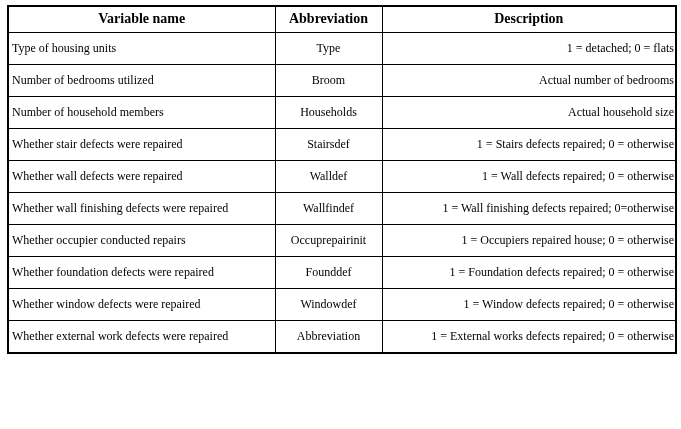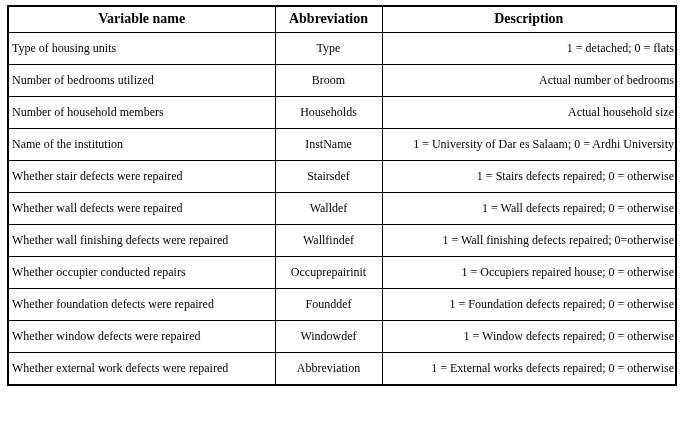--- a/index.html
+++ b/index.html
@@ -86,25 +86,20 @@
           <td class="col-variable">Number of bedrooms utilized</td>
           <td class="col-abbrev">Broom</td>
           <td class="col-desc">Actual number of bedrooms</td>
         </tr>
         <tr>
           <td class="col-variable">Number of household members</td>
           <td class="col-abbrev">Households</td>
           <td class="col-desc">Actual household size</td>
         </tr>
         <tr>
-          <td class="col-variable">Name of the institution</td>
-          <td class="col-abbrev">InstName</td>
-          <td class="col-desc">1 = University of Dar es Salaam; 0 = Ardhi University</td>
-        </tr>
-        <tr>
           <td class="col-variable">Whether stair defects were repaired</td>
           <td class="col-abbrev">Stairsdef</td>
           <td class="col-desc">1 = Stairs defects repaired; 0 = otherwise</td>
         </tr>
         <tr>
           <td class="col-variable">Whether wall defects were repaired</td>
           <td class="col-abbrev">Walldef</td>
           <td class="col-desc">1 = Wall defects repaired; 0 = otherwise</td>
         </tr>
         <tr>

